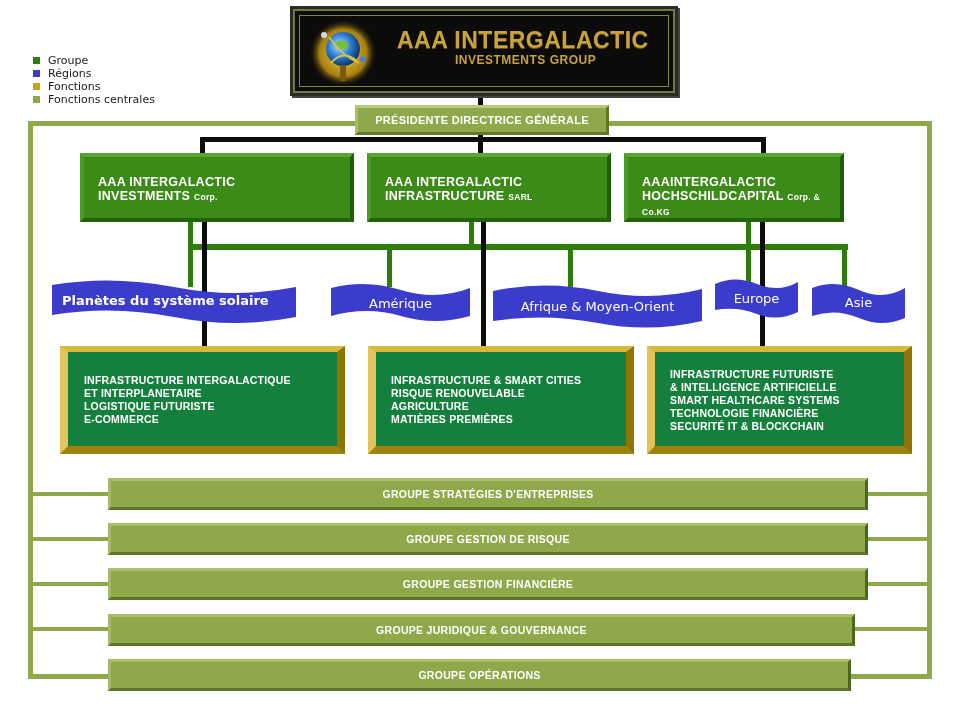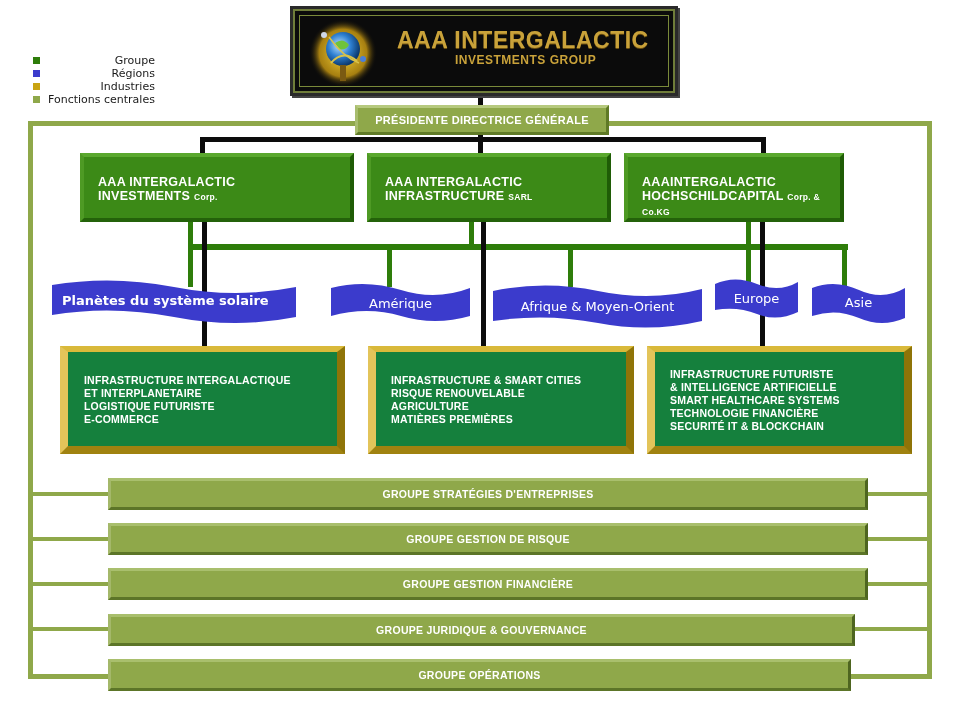--- a/index.html
+++ b/index.html
@@ -1,20 +1,20 @@
 <!DOCTYPE html>
 <html><head>
 <meta charset="utf-8">
 <style>
   html,body{margin:0;padding:0;}
   body{width:960px;height:720px;position:relative;background:#ffffff;overflow:hidden;font-family:"DejaVu Sans","Liberation Sans",sans-serif;}
   .abs{position:absolute;}
   
   .legend{left:33px;top:54px;font-size:11px;color:#1a1a1a;line-height:13px;}
-  .legend-item{display:flex;align-items:center;height:13px;justify-content:space-between;}
+  .legend-item{display:flex;align-items:center;height:13px;}
   .legend-sw{width:7px;height:7px;margin-right:8px;display:inline-block;}
   
   .ln{position:absolute;}
   .blk{background:#0c0c0c;}
   .grn{background:#2e7d0a;}
   .olv{background:#8fa84a;}
   
   .logo{left:290px;top:6px;width:388px;height:90px;background:#0b0b0b;box-sizing:border-box;
         border:3px solid #2a2a2a;box-shadow:inset 0 0 0 2px #6f7d3a, 2px 2px 0 #444;}
   .logo-inner{position:absolute;left:6px;top:6px;right:6px;bottom:6px;border:1px solid #7a8a3a;}
@@ -44,21 +44,21 @@
   <div class="legend-item">
     <span class="legend-sw" style="background:#2e7d0a"></span>
     <span>Groupe</span>
   </div>
   <div class="legend-item">
     <span class="legend-sw" style="background:#3b3bcc"></span>
     <span>Régions</span>
   </div>
   <div class="legend-item">
     <span class="legend-sw" style="background:#c9a412"></span>
-    <span>Industries</span>
+    <span>Fonctions</span>
   </div>
   <div class="legend-item">
     <span class="legend-sw" style="background:#8fa84a"></span>
     <span>Fonctions centrales</span>
   </div>
 </div>
 
 <div class="ln olv" style="left:28px;top:121px;width:327px;height:5px"></div>
 <div class="ln olv" style="left:609px;top:121px;width:323px;height:5px"></div>
 <div class="ln olv" style="left:28px;top:121px;width:5px;height:558px"></div>

